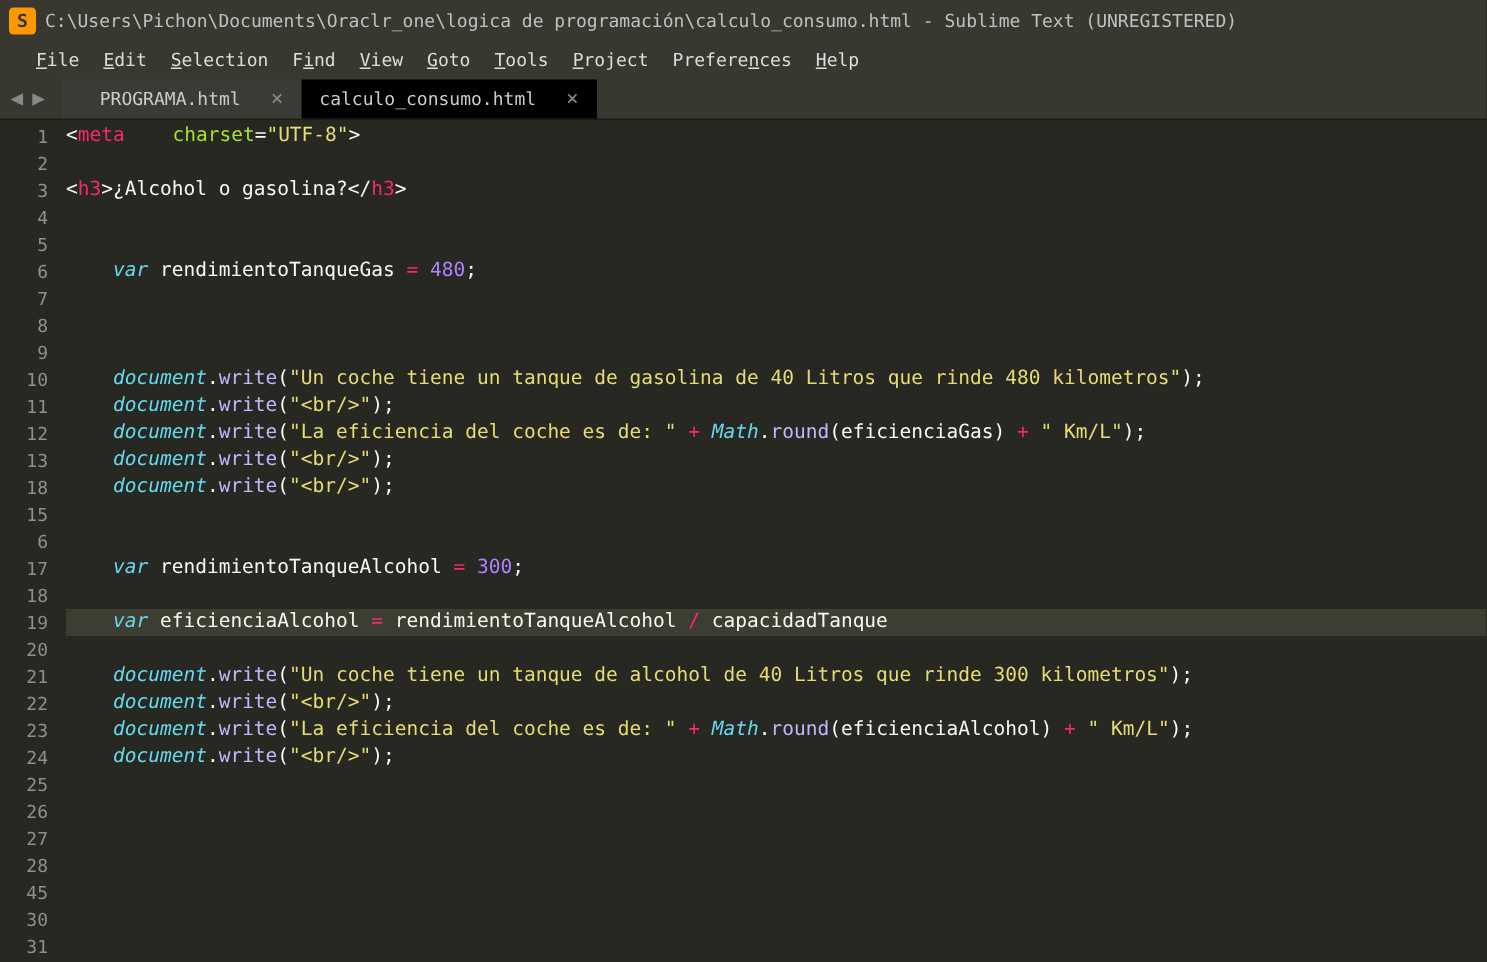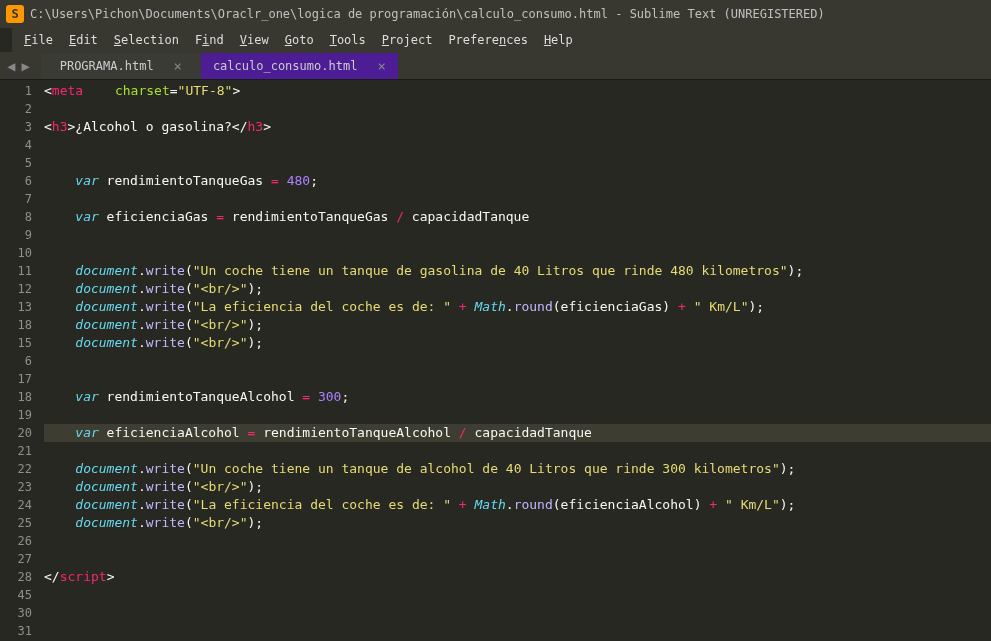--- a/index.html
+++ b/index.html
@@ -36,23 +36,22 @@
       justify-content: center;
       color: #333;
       font-weight: bold;
       font-size: 12px;
     }
     .menubar {
       background: #383830;
       height: 24px;
       display: flex;
       align-items: center;
-      padding-left: 4px;
-      font-size: 12px;
-      margin-left: 12px;
+      padding-left: 16px;
+      font-size: 12px;
     }
     .menu-item {
       padding: 2px 8px;
       color: #ddd;
       cursor: pointer;
     }
     .menu-item .underline {
       text-decoration: underline;
     }
     .toolbar {
@@ -73,24 +72,24 @@
     }
     .tab {
       background: #3a3b35;
       padding: 5px 12px;
       color: #ccc;
       display: flex;
       align-items: center;
       font-size: 12px;
       cursor: pointer;
       min-width: 160px;
-      justify-content: center;
+      justify-content: flex-end;
     }
     .tab.active {
-      background: #4c1d95;
+      background: #000000;
     }
     .tab-close {
       margin-left: 20px;
       color: #888;
       font-size: 14px;
     }
     .editor {
       display: flex;
       height: calc(100% - 80px);
       background: #272822;
@@ -204,36 +203,34 @@
     <div class="line-num">31</div>
   </div>
   <div class="code">
     <div class="line"><span class="white">&lt;</span><span class="tag">meta</span><span> </span><span class="attr">charset</span><span class="punct">=</span><span class="str">"UTF-8"</span><span class="white">&gt;</span></div>
     <div class="line"></div>
     <div class="line"><span class="white">&lt;</span><span class="tag">h3</span><span class="white">&gt;</span><span class="white">¿Alcohol o gasolina?</span><span class="white">&lt;/</span><span class="tag">h3</span><span class="white">&gt;</span></div>
     <div class="line"></div>
     <div class="line"></div>
     <div class="line"><span>    </span><span class="keyword">var</span><span class="white"> rendimientoTanqueGas </span><span class="op">=</span><span> </span><span class="num">480</span><span class="punct">;</span></div>
     <div class="line"></div>
-    <div class="line"><span>    </span><span class="keyword">var</span><span class="white"> eficienciaGas </span><span class="op">=</span><span class="white"> rendimientoTanqueGas </span><span class="op">/</span><span class="white"> capacidadTanque</span></div>
     <div class="line"></div>
     <div class="line"></div>
     <div class="line"><span>    </span><span class="obj">document</span><span class="punct">.</span><span class="method">write</span><span class="punct">(</span><span class="str">"Un coche tiene un tanque de gasolina de 40 Litros que rinde 480 kilometros"</span><span class="punct">);</span></div>
     <div class="line"><span>    </span><span class="obj">document</span><span class="punct">.</span><span class="method">write</span><span class="punct">(</span><span class="str">"&lt;br/&gt;"</span><span class="punct">);</span></div>
     <div class="line"><span>    </span><span class="obj">document</span><span class="punct">.</span><span class="method">write</span><span class="punct">(</span><span class="str">"La eficiencia del coche es de: "</span><span> </span><span class="op">+</span><span> </span><span class="obj">Math</span><span class="punct">.</span><span class="method">round</span><span class="white">(eficienciaGas) </span><span class="op">+</span><span> </span><span class="str">" Km/L"</span><span class="punct">);</span></div>
     <div class="line"><span>    </span><span class="obj">document</span><span class="punct">.</span><span class="method">write</span><span class="punct">(</span><span class="str">"&lt;br/&gt;"</span><span class="punct">);</span></div>
     <div class="line"><span>    </span><span class="obj">document</span><span class="punct">.</span><span class="method">write</span><span class="punct">(</span><span class="str">"&lt;br/&gt;"</span><span class="punct">);</span></div>
     <div class="line"></div>
     <div class="line"></div>
     <div class="line"><span>    </span><span class="keyword">var</span><span class="white"> rendimientoTanqueAlcohol </span><span class="op">=</span><span> </span><span class="num">300</span><span class="punct">;</span></div>
     <div class="line"></div>
     <div class="line line-active"><span>    </span><span class="keyword">var</span><span class="white"> eficienciaAlcohol </span><span class="op">=</span><span class="white"> rendimientoTanqueAlcohol </span><span class="op">/</span><span class="white"> capacidadTanque</span></div>
     <div class="line"></div>
     <div class="line"><span>    </span><span class="obj">document</span><span class="punct">.</span><span class="method">write</span><span class="punct">(</span><span class="str">"Un coche tiene un tanque de alcohol de 40 Litros que rinde 300 kilometros"</span><span class="punct">);</span></div>
     <div class="line"><span>    </span><span class="obj">document</span><span class="punct">.</span><span class="method">write</span><span class="punct">(</span><span class="str">"&lt;br/&gt;"</span><span class="punct">);</span></div>
     <div class="line"><span>    </span><span class="obj">document</span><span class="punct">.</span><span class="method">write</span><span class="punct">(</span><span class="str">"La eficiencia del coche es de: "</span><span> </span><span class="op">+</span><span> </span><span class="obj">Math</span><span class="punct">.</span><span class="method">round</span><span class="white">(eficienciaAlcohol) </span><span class="op">+</span><span> </span><span class="str">" Km/L"</span><span class="punct">);</span></div>
     <div class="line"><span>    </span><span class="obj">document</span><span class="punct">.</span><span class="method">write</span><span class="punct">(</span><span class="str">"&lt;br/&gt;"</span><span class="punct">);</span></div>
     <div class="line"></div>
     <div class="line"></div>
-    <div class="line"><span class="white">&lt;/</span><span class="tag">script</span><span class="white">&gt;</span></div>
     <div class="line"></div>
   </div>
 </div>
 
 </body></html>

